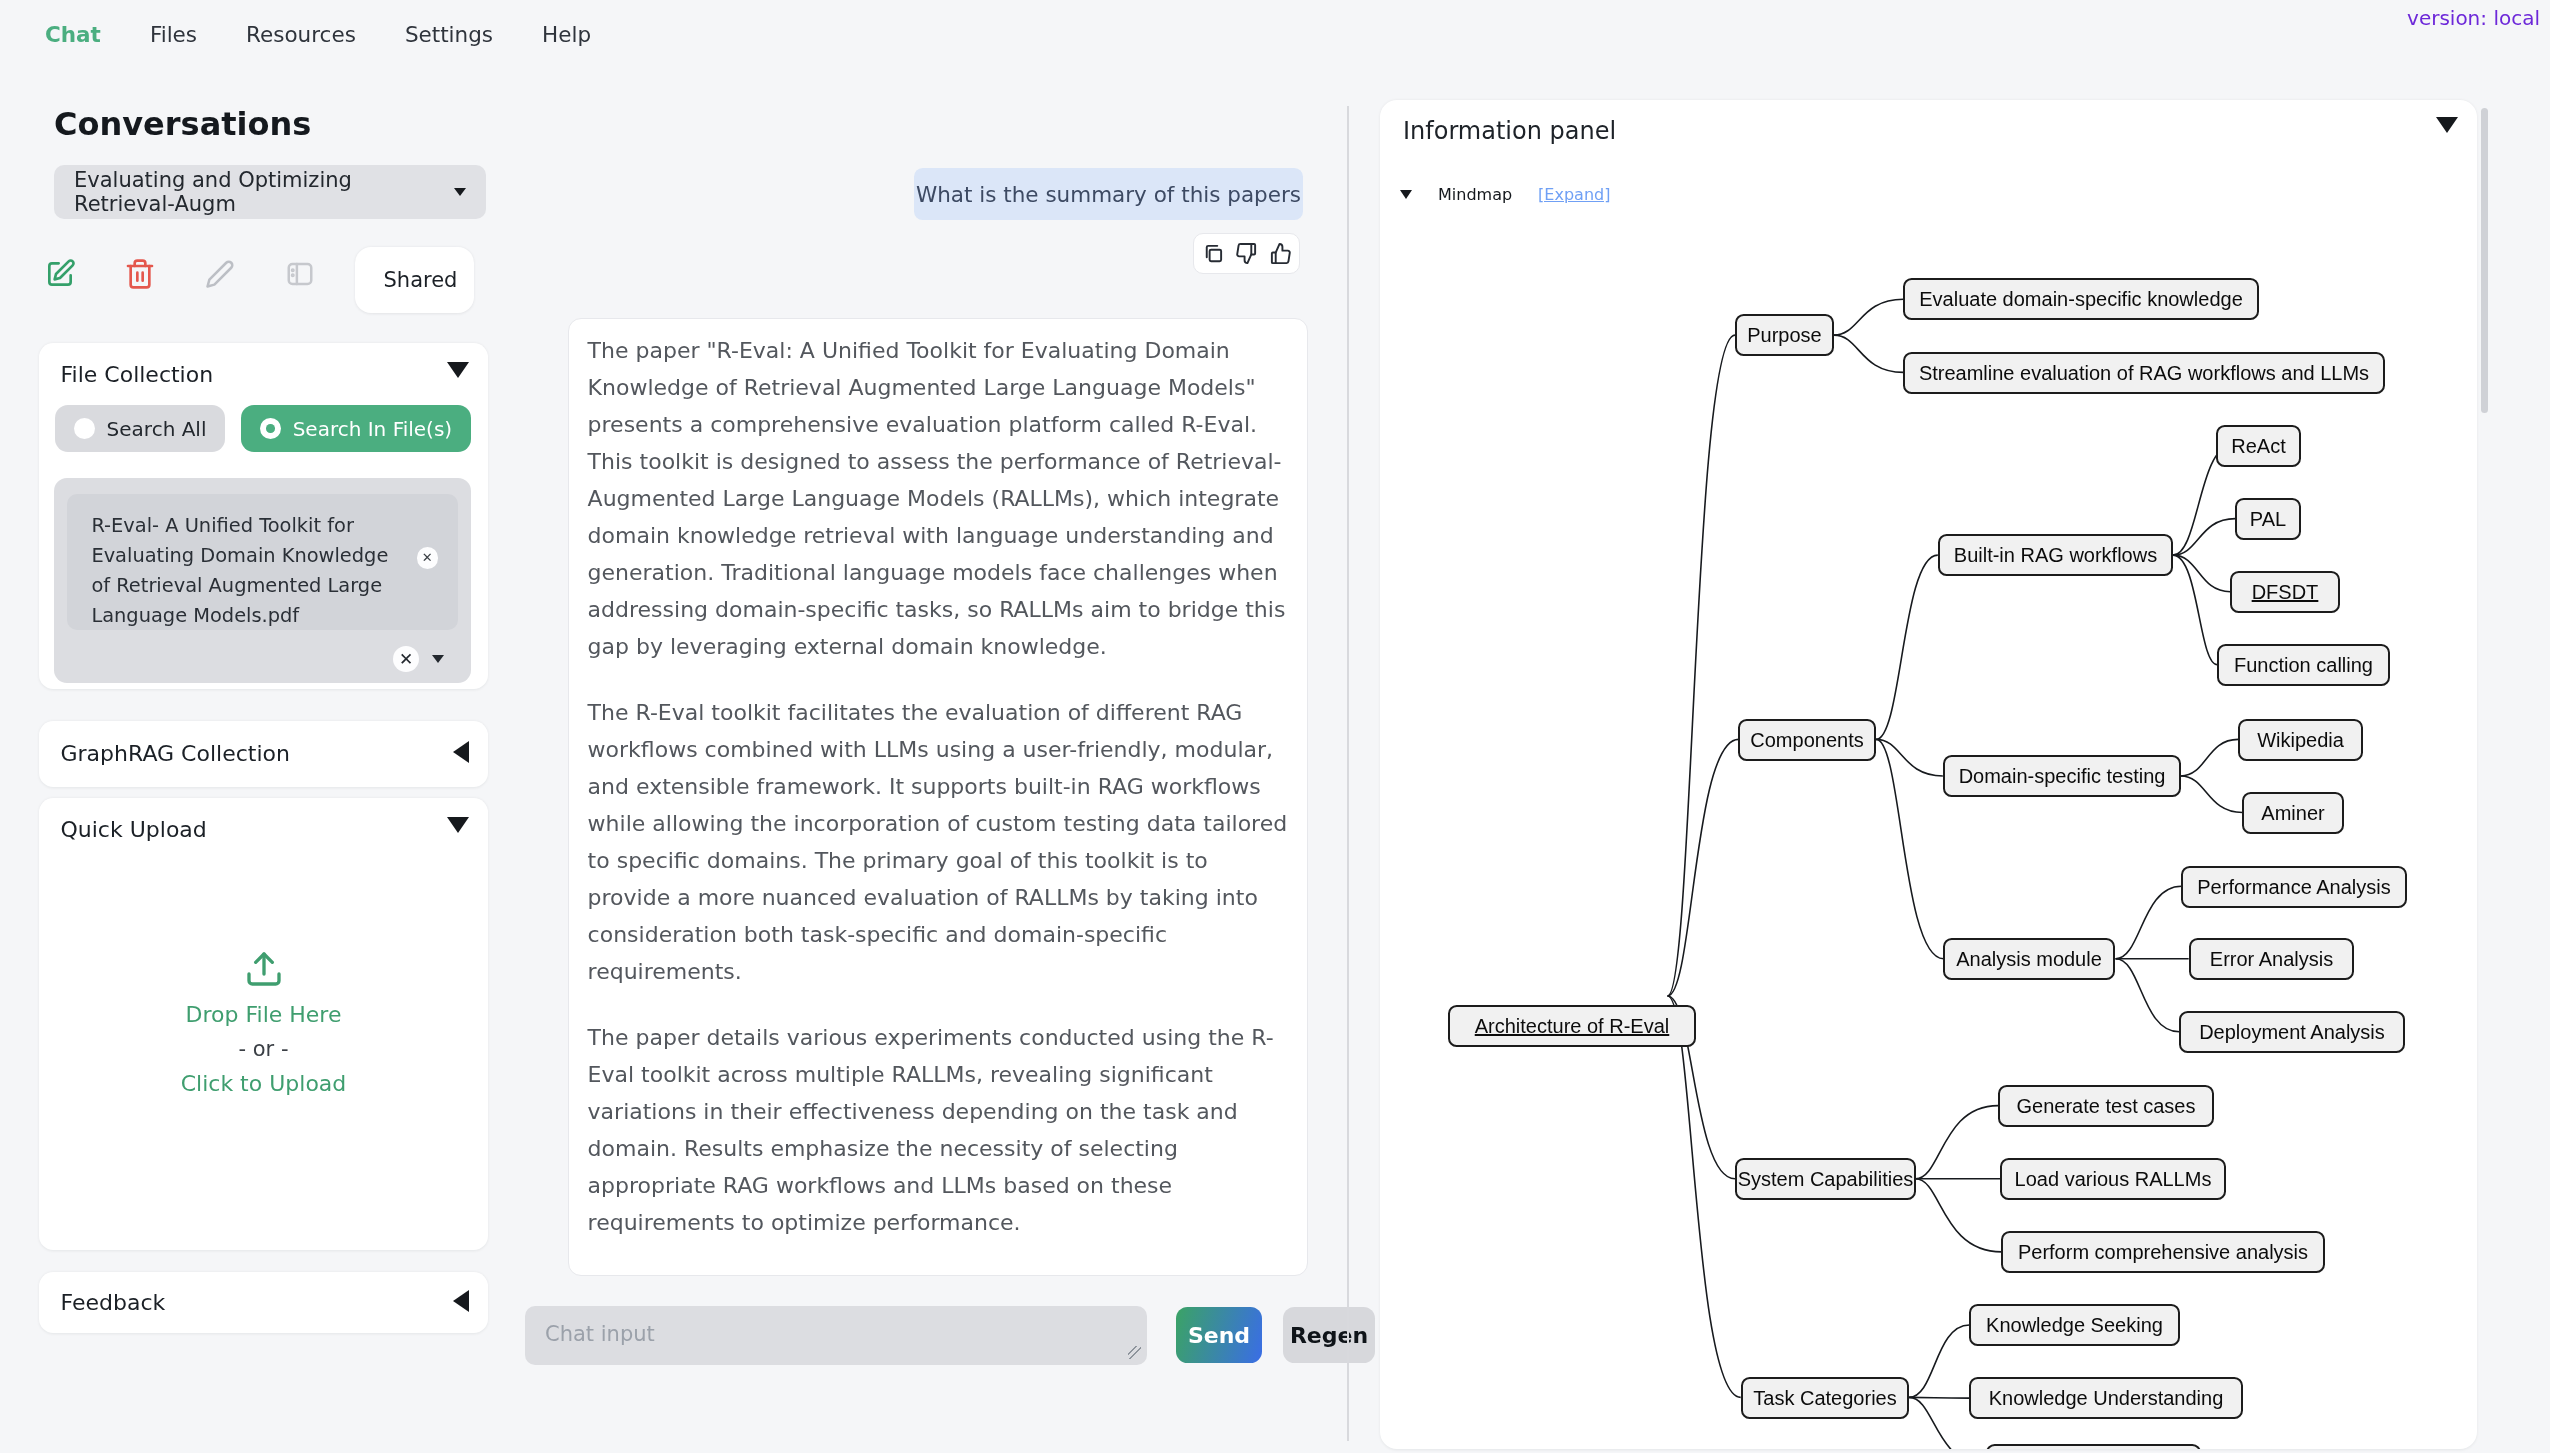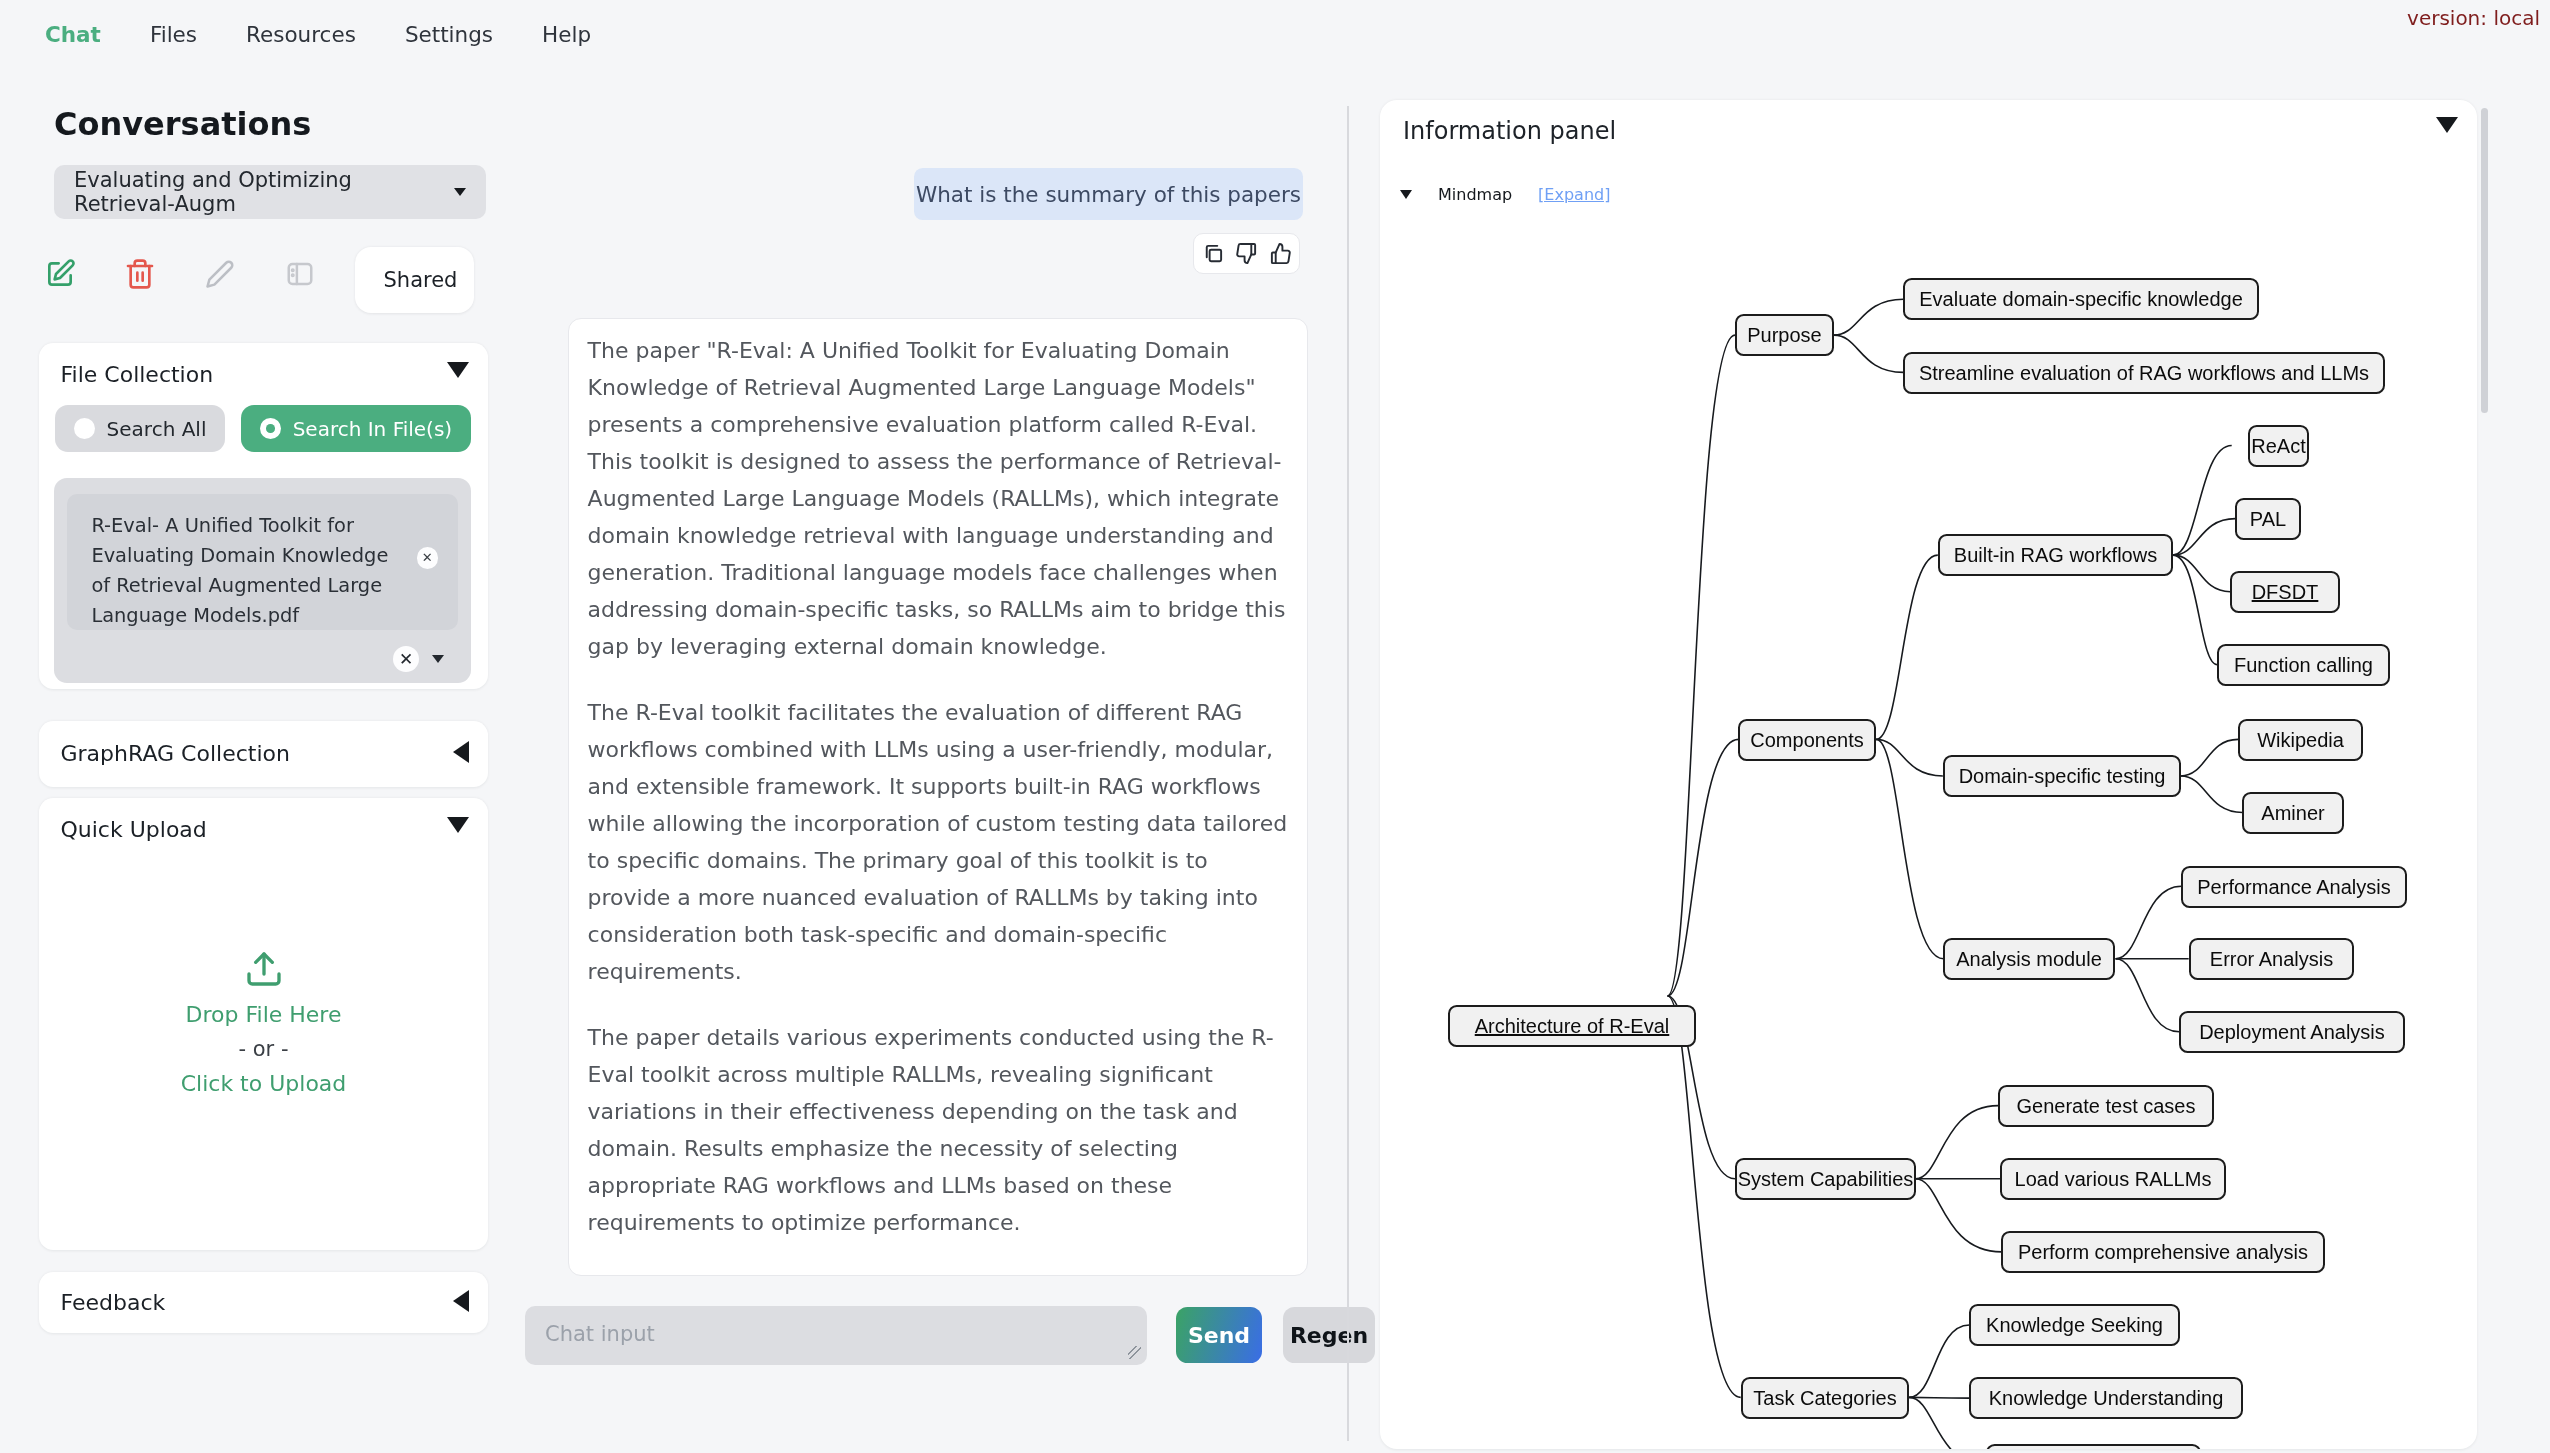--- a/index.html
+++ b/index.html
@@ -2,21 +2,21 @@
 <html style="--accent: #4bae80; --accent-text: #3f9e6f; --link: #70a0f5; --bubble: #dbe6f8; --send-from: #3ba365; --send-to: #3a6de6;font-size:11.5px"><head>
 <meta charset="utf-8">
 <style>
   html,body{margin:0;padding:0;}
   .page{position:relative;width:2550px;height:1454px;background:#f5f6f8;overflow:hidden;
         font-family:"DejaVu Sans",sans-serif;color:#1b2026;}
   
   .top-nav{position:absolute;left:45px;top:21.5px;display:flex;gap:49px;font-size:21.5px;font-weight:500;}
   .top-nav .nav-item{color:#2f343c;cursor:pointer;}
   .top-nav .nav-item.active{color:var(--accent,#35a06b);font-weight:600;}
-  .version{position:absolute;right:10px;top:5.7px;font-size:20px;color:#7f1d1d;}
+  .version{position:absolute;right:10px;top:5.7px;font-size:20px;color:#6d28d9;}
   
   .card{position:absolute;background:#fff;border-radius:14.3px;box-shadow:0 0.7px 2.9px rgba(20,24,32,.07);}
   .tri-down{width:0;height:0;border-left:11.5px solid transparent;border-right:11.5px solid transparent;border-top:16.5px solid #16191d;}
   .tri-left{width:0;height:0;border-top:11.5px solid transparent;border-bottom:11.5px solid transparent;border-right:16.5px solid #16191d;}
   .tri-down-sm{width:0;height:0;border-left:6.5px solid transparent;border-right:6.5px solid transparent;border-top:9.3px solid #16191d;}
   .section-title{font-size:22px;font-weight:500;color:#1b2026;}
   
   .h1{position:absolute;left:54px;top:105px;font-size:32px;font-weight:700;color:#15191e;}
   .conv-select{position:absolute;left:54px;top:165px;width:432px;height:54px;background:#e0e1e5;border-radius:10px;
                display:flex;align-items:center;padding:0 20px;box-sizing:border-box;font-size:21px;color:#23282e;cursor:pointer;}
@@ -275,21 +275,21 @@
         <path d="M 738 1810 C 774 1810, 774 1811, 822 1811"></path>
         <path d="M 738 1810 C 774 1810, 774 1904, 845 1904"></path>
       </svg>
     <div id="mindmap-nodes">
         <div class="mindmap-node" style="left: 68px; top: 905px; width: 248px; text-decoration: underline;">Architecture of R-Eval</div>
         <div class="mindmap-node" style="left: 355px; top: 214px; width: 99px;">Purpose</div>
         <div class="mindmap-node" style="left: 523px; top: 178px; width: 356px;">Evaluate domain-specific knowledge</div>
         <div class="mindmap-node" style="left: 523px; top: 252px; width: 482px;">Streamline evaluation of RAG workflows and LLMs</div>
         <div class="mindmap-node" style="left: 358px; top: 619px; width: 138px;">Components</div>
         <div class="mindmap-node" style="left: 558px; top: 434px; width: 235px;">Built-in RAG workflows</div>
-        <div class="mindmap-node" style="left: 868px; top: 325px; width: 61px;">ReAct</div>
+        <div class="mindmap-node" style="left: 836px; top: 325px; width: 85px;">ReAct</div>
         <div class="mindmap-node" style="left: 855px; top: 398px; width: 66px;">PAL</div>
         <div class="mindmap-node" style="left: 850px; top: 471px; width: 110px; text-decoration: underline;">DFSDT</div>
         <div class="mindmap-node" style="left: 837px; top: 544px; width: 173px;">Function calling</div>
         <div class="mindmap-node" style="left: 563px; top: 655px; width: 238px;">Domain-specific testing</div>
         <div class="mindmap-node" style="left: 858px; top: 619px; width: 125px;">Wikipedia</div>
         <div class="mindmap-node" style="left: 862px; top: 692px; width: 102px;">Aminer</div>
         <div class="mindmap-node" style="left: 563px; top: 838px; width: 172px;">Analysis module</div>
         <div class="mindmap-node" style="left: 801px; top: 766px; width: 226px;">Performance Analysis</div>
         <div class="mindmap-node" style="left: 809px; top: 838px; width: 165px;">Error Analysis</div>
         <div class="mindmap-node" style="left: 799px; top: 911px; width: 226px;">Deployment Analysis</div>

